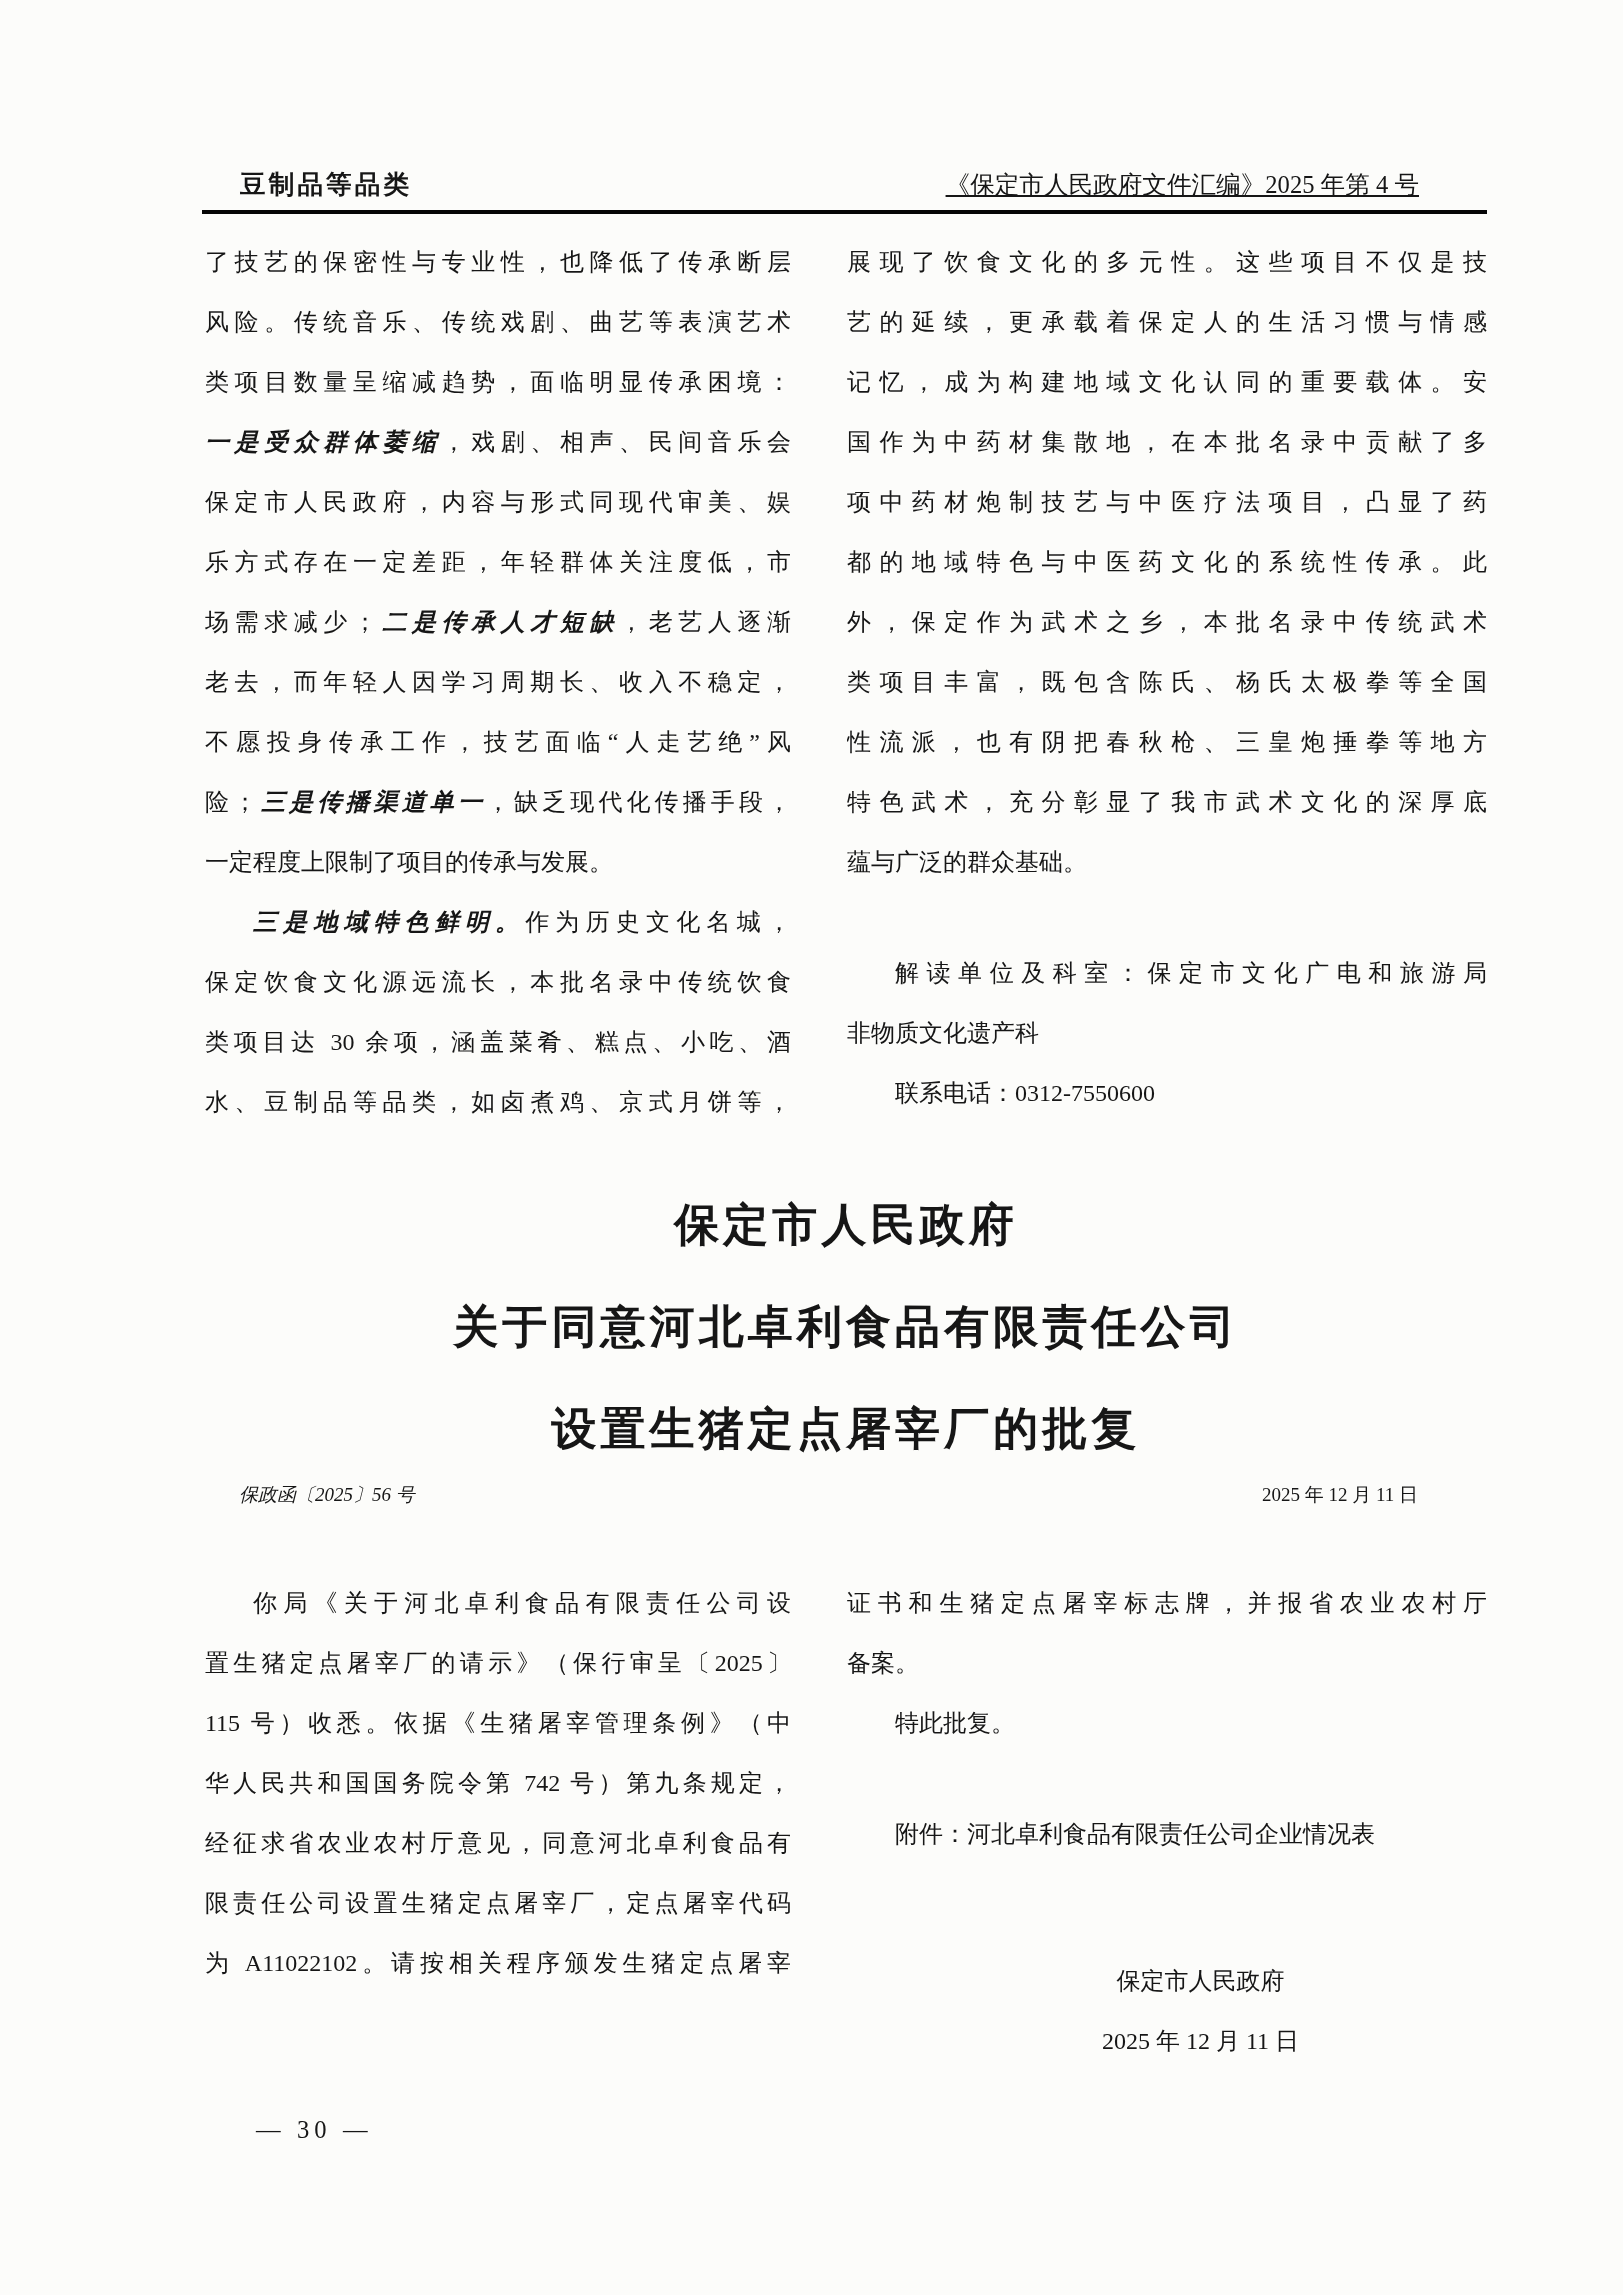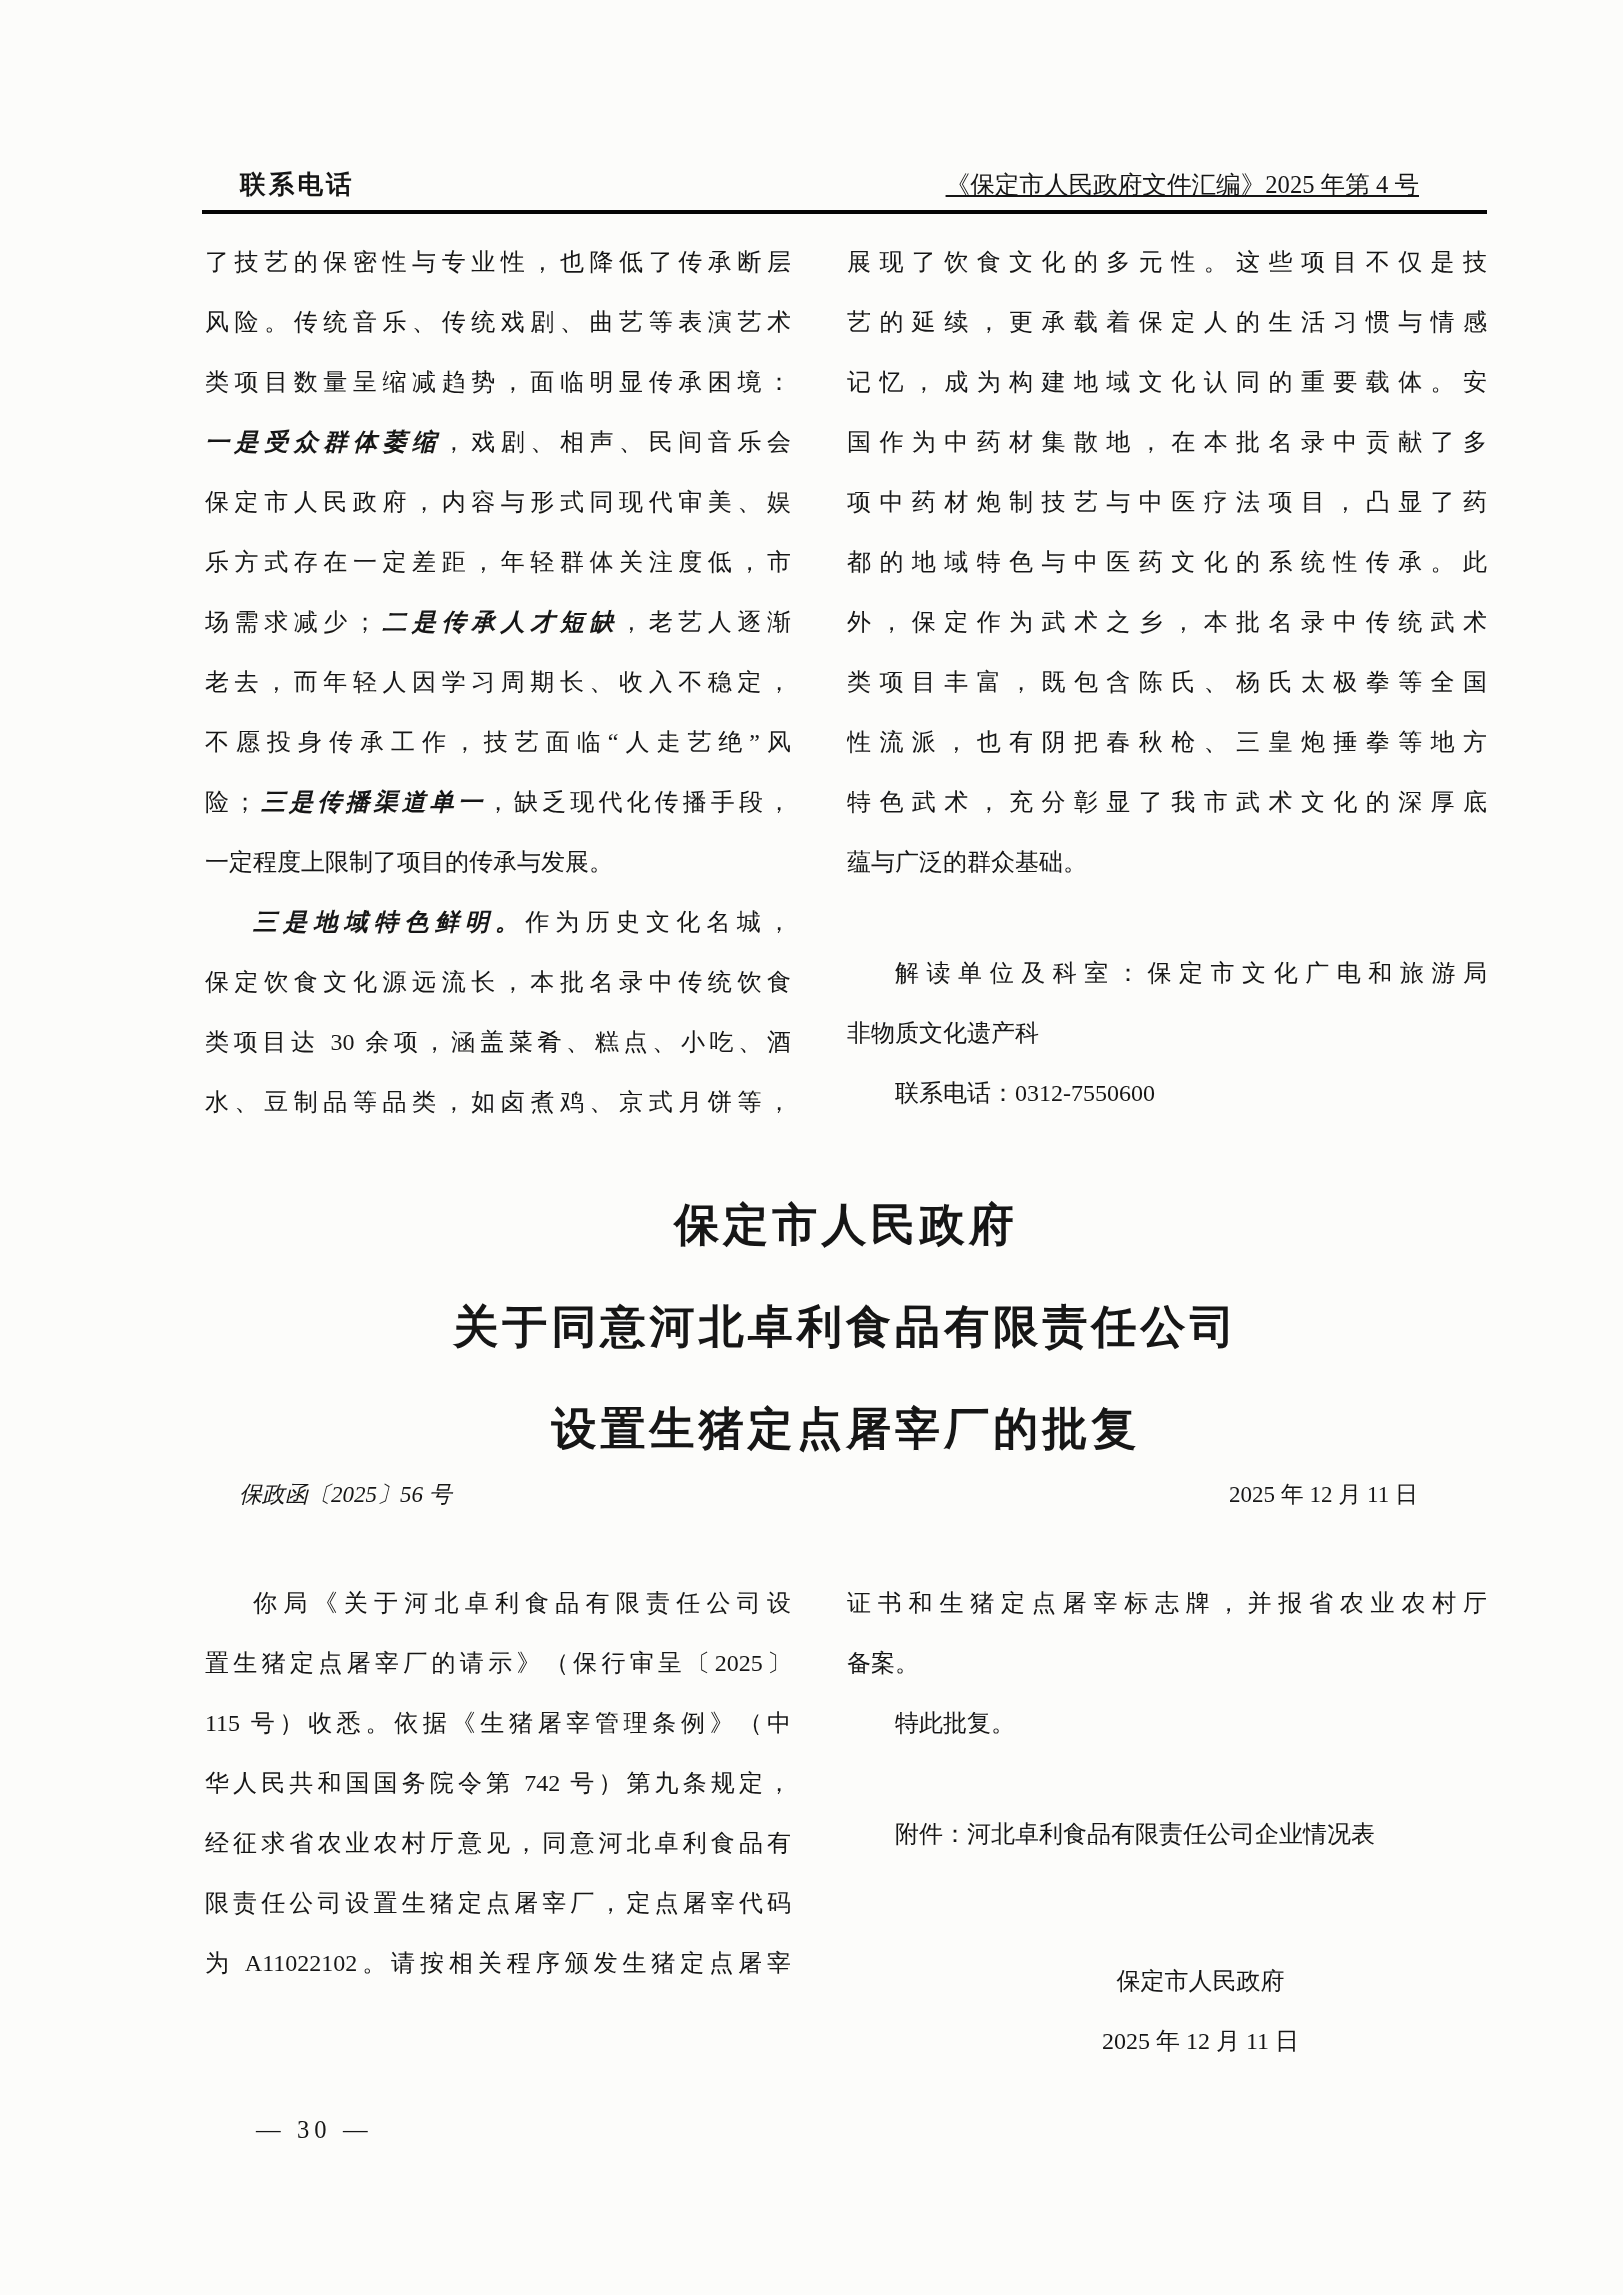--- a/index.html
+++ b/index.html
@@ -49,38 +49,38 @@
   .title-block .line{
     font-family:"Liberation Sans","DejaVu Sans",sans-serif;
     font-weight:bold;font-size:45px;line-height:102px;height:102px;
     text-align:center;text-align-last:center;letter-spacing:4.1px;overflow:visible;
   }
 
   
   .docline{
     position:absolute;left:205px;top:1470px;width:1282px;
     display:flex;justify-content:space-between;
-    font-size:23px;line-height:49px;
+    font-size:19px;line-height:49px;
   }
   .doc-number{margin-left:34px;font-style:italic;}
   .doc-date{margin-right:69px;}
 
   .attachment-wrap{margin-top:51px;}
   .signature{margin-top:87px;text-align:center;padding-left:67px;}
   .signature .line{text-align:center;text-align-last:center;}
 
   .pageno{position:absolute;left:256px;top:2114px;font-size:24.6px;line-height:31px;letter-spacing:5.1px;}
 </style>
 </head>
 <body>
 
 <div id="sheet">
 
   <div class="header">
-    <div class="header-left">联系电话</div>
+    <div class="header-left">豆制品等品类</div>
     <div class="header-right">《保定市人民政府文件汇编》2025 年第 4 号</div>
   </div>
   <div class="rule"></div>
 
   <div class="cols top">
     <div class="col-left">
         <div class="line">了技艺的保密性与专业性，也降低了传承断层</div>
         <div class="line">风险。传统音乐、传统戏剧、曲艺等表演艺术</div>
         <div class="line">类项目数量呈缩减趋势，面临明显传承困境：</div>
         <div class="line"><span class="kai">一是受众群体萎缩</span><span>，戏剧、相声、民间音乐会</span></div>

